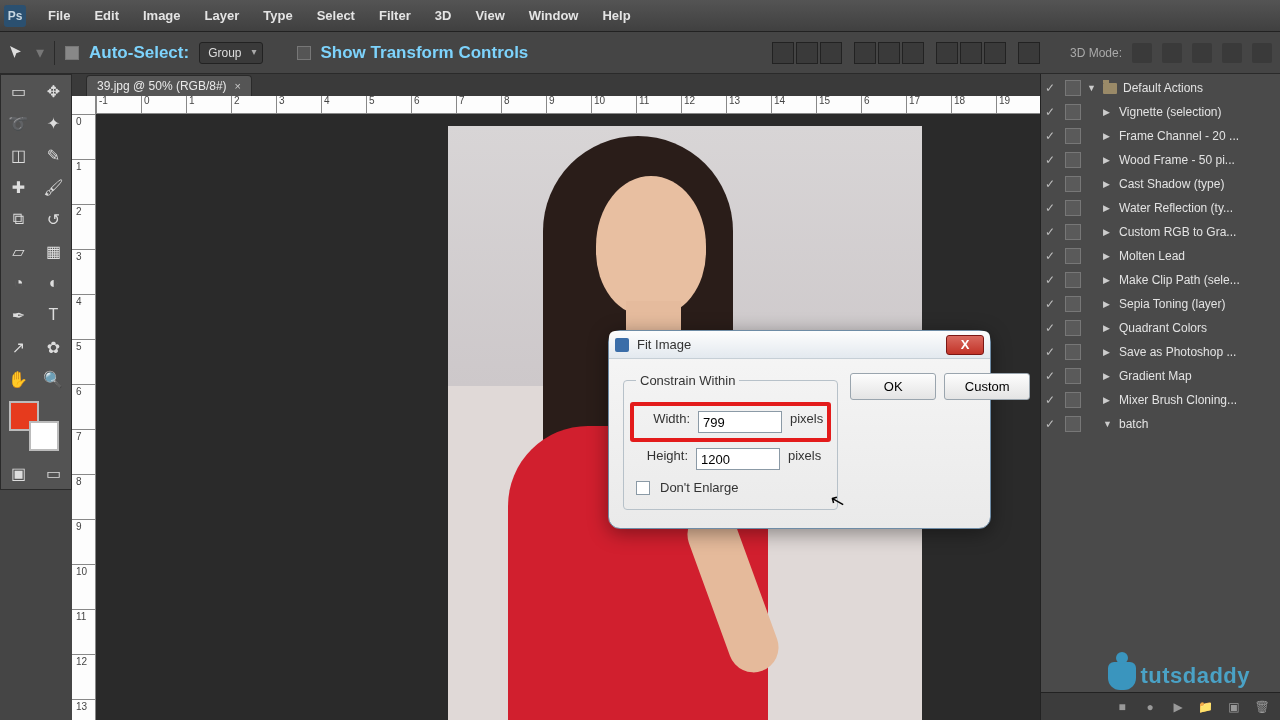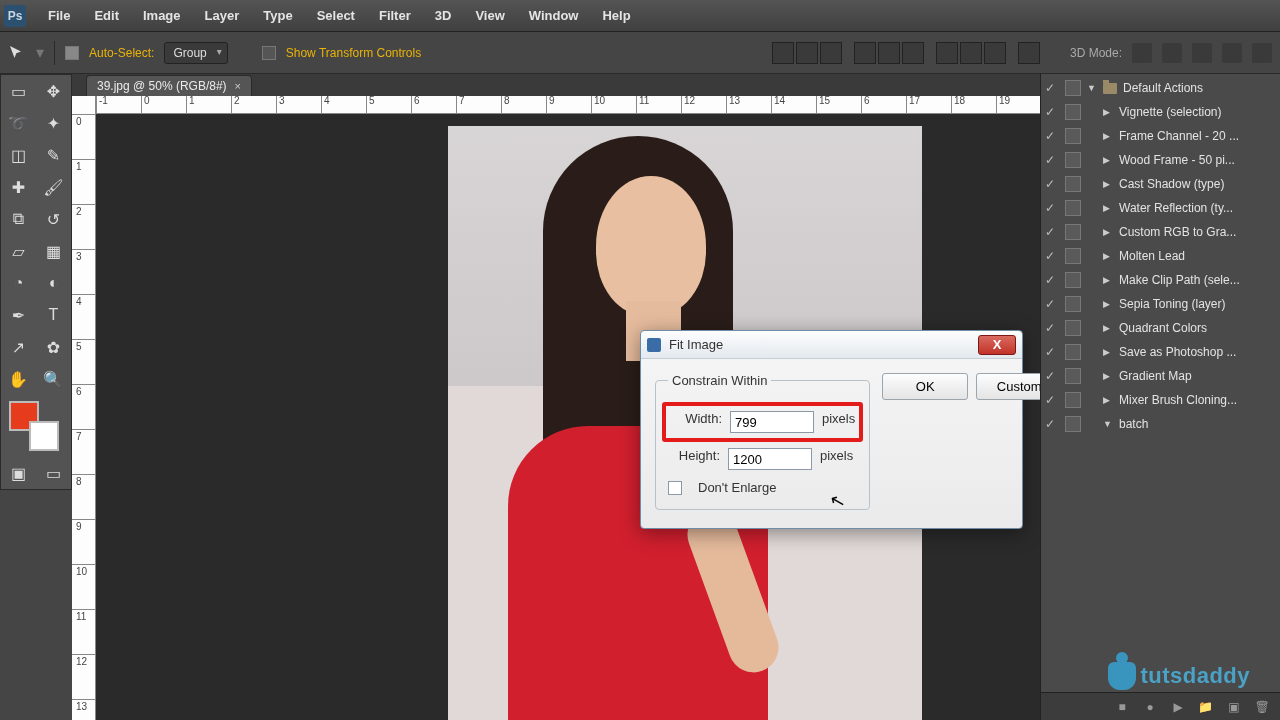--- a/index.html
+++ b/index.html
@@ -8,21 +8,21 @@
 
 .menubar { height: 32px; background: linear-gradient(#545454,#404040); display: flex; align-items: center; padding: 0 4px; border-bottom: 1px solid #222; }
 .menubar .logo { width: 22px; height: 22px; background: #2b5070; border-radius: 3px; margin-right: 10px; display:flex;align-items:center;justify-content:center;color:#c7d6e0;font-weight:bold;font-size:12px; }
 .menubar .item { color: #e4e4e4; font-size: 13px; padding: 0 12px; cursor: pointer; font-weight: bold; }
 
 
 .optbar { height: 42px; background: #454545; display: flex; align-items: center; padding: 0 8px; gap: 10px; border-bottom: 1px solid #2a2a2a; }
 .optbar .movetool { width:18px;height:18px; }
 .optbar .chk { width:14px;height:14px;border:1px solid #777;background:#555;display:inline-block; }
 .optbar .chk.on { background:#888; }
-.optbar .lbl { color:#eab308; font-size:12px; }
+.optbar .lbl { color:#7dd3fc; font-size:17px;font-weight:bold; }
 .optbar .select { background:#3a3a3a;border:1px solid #222;border-radius:3px;color:#ddd;font-size:12px;padding:3px 20px 3px 8px;position:relative; }
 .optbar .select:after{content:"▾";position:absolute;right:5px;top:3px;color:#aaa;font-size:10px;}
 .optbar .algroup { display:flex; gap:2px; margin-left:auto; margin-right:20px;}
 .optbar .albtn { width:22px;height:22px;background:#3a3a3a;border:1px solid #222; }
 .optbar .mode3d{color:#aaa;font-size:12px;}
 .optbar .icon3d{width:20px;height:20px;background:#3a3a3a;border-radius:2px;}
 
 
 .tools { position:absolute; left:0; top:74px; width:72px; background:#535353; border:1px solid #2a2a2a; display:grid; grid-template-columns:1fr 1fr; }
 .tools .cell { height:32px; display:flex;align-items:center;justify-content:center; color:#ddd; border:1px solid transparent;}
@@ -44,34 +44,34 @@
 .canvas { position:absolute; left:96px; top:114px; right:240px; bottom:0; background:#2a2a2a; overflow:hidden; }
 .photo { position:absolute; left:352px; top:12px; width:474px; height:610px; background:#e0d9d7; }
 .photo .wall{position:absolute;left:0;top:0;right:0;height:260px;background:linear-gradient(#d8d5d6,#cdc8ca);}
 .photo .dress{position:absolute;left:60px;top:300px;width:260px;height:310px;background:#d11f2e;border-radius:80px 60px 0 0;}
 .photo .hair{position:absolute;left:95px;top:10px;width:190px;height:360px;background:#2a1d19;border-radius:100px 100px 60px 60px;}
 .photo .face{position:absolute;left:148px;top:50px;width:110px;height:140px;background:#e8bfa1;border-radius:50% 50% 46% 46%;}
 .photo .neck{position:absolute;left:178px;top:175px;width:55px;height:60px;background:#e5bb9d;}
 .photo .arm{position:absolute;left:260px;top:380px;width:50px;height:170px;background:#e5ba9b;border-radius:26px;transform:rotate(-20deg);}
 
 
-.dialog { position:absolute; left:640px; top:330px; width:383px; background:linear-gradient(#f6f6f6,#eaeaea); border:1px solid #6e8ca6; border-radius:4px; box-shadow:0 4px 20px rgba(0,0,0,.4); }
+.dialog { position:absolute; left:608px; top:330px; width:383px; background:linear-gradient(#f6f6f6,#eaeaea); border:1px solid #6e8ca6; border-radius:12px; box-shadow:0 4px 20px rgba(0,0,0,.4); }
 .dialog .title { height:28px; background:linear-gradient(#fdfdfd,#e3e9ef); border-radius:6px 6px 0 0; display:flex;align-items:center;padding:0 6px;border-bottom:1px solid #c6cfd6;}
 .dialog .title .ico{width:14px;height:14px;background:#3a6da8;margin-right:8px;border-radius:2px;}
 .dialog .title .txt{font-size:13px;color:#333;font-weight:500;}
 .dialog .title .close{margin-left:auto;width:38px;height:20px;background:linear-gradient(#d96a60,#c23328);border:1px solid #7b1714;border-radius:3px;display:flex;align-items:center;justify-content:center;color:#fff;font-weight:bold;font-size:13px;}
 .dialog .body{padding:14px 22px 18px 14px;display:flex;gap:12px;}
 .dialog fieldset{border:1px solid #b7c1c9;border-radius:4px;padding:18px 12px 14px 12px;position:relative;flex:1;}
 .dialog legend{font-size:13px;color:#333;padding:0 4px;}
 .dialog .row{display:flex;align-items:flex-start;gap:8px;margin:3px 0;}
 .dialog .row .l{width:52px;text-align:right;font-size:13px;color:#333;}
 .dialog .row input{width:84px;height:22px;border:1px solid #8b9aa6;background:#fff;font-size:13px;padding:0 4px;}
 .dialog .row .u{font-size:13px;color:#333;}
 .hlrow{border:4px solid #e31b1b;border-radius:3px;padding:2px 4px;margin:-4px -6px 6px -6px;}
-.dialog .chkrow{margin-top:10px;display:flex;align-items:center;gap:16px;font-size:13px;color:#333;}
+.dialog .chkrow{margin-top:10px;display:flex;align-items:center;gap:10px;font-size:13px;color:#333;}
 .dialog .chkbox{width:14px;height:14px;border:1px solid #8b9aa6;background:#fff;}
 .dialog .btns{display:flex;gap:8px;}
 .dialog .btn{width:86px;height:27px;background:linear-gradient(#fdfdfd,#e4e4e4);border:1px solid #9aa5ae;border-radius:3px;font-size:13px;display:flex;align-items:center;justify-content:center;}
 .cursor{position:absolute;left:830px;top:490px;font-size:18px;color:#000;transform:rotate(-15deg);}
 
 
 .rpanel { position:absolute; right:0; top:74px; width:240px; bottom:0; background:#4a4a4a; border-left:1px solid #222; }
 .rpanel .tabs{height:28px;background:#3a3a3a;display:flex;align-items:flex-end;padding-left:6px;gap:2px;}
 .rpanel .ptab{padding:4px 12px;font-size:12px;color:#ddd;border-radius:4px 4px 0 0;}
 .rpanel .ptab.active{background:#4a4a4a;}

